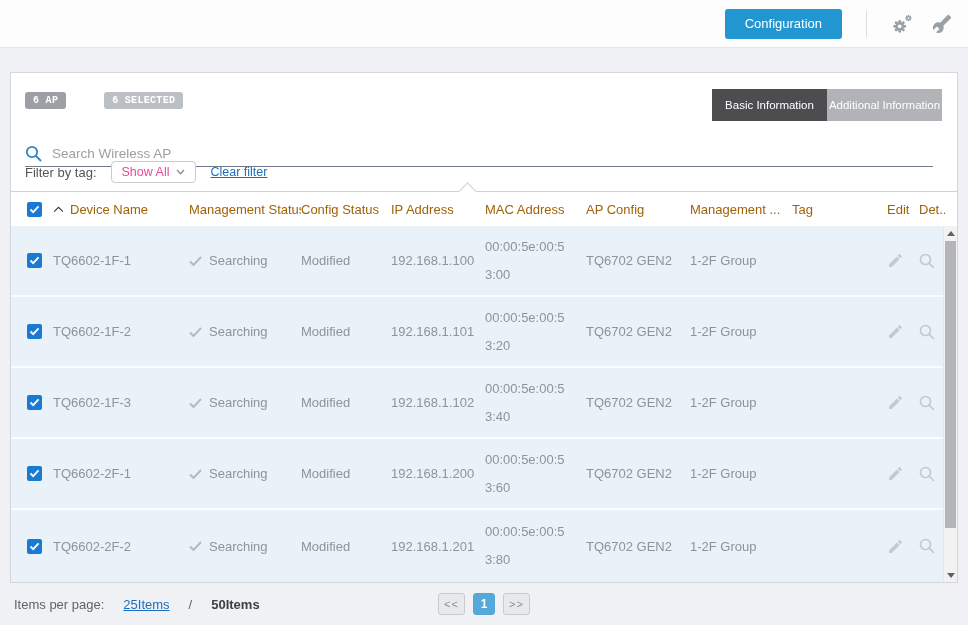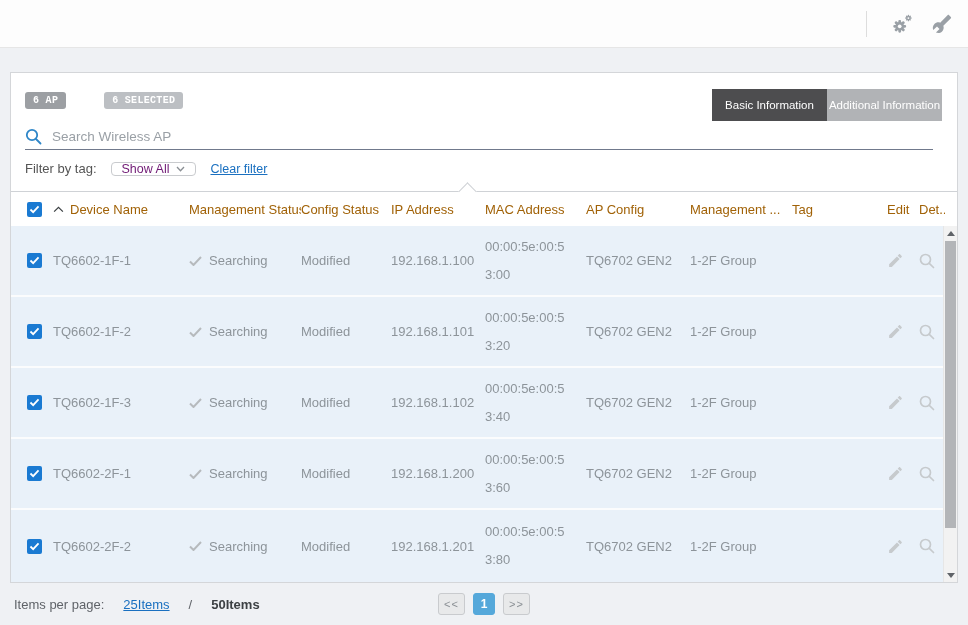--- a/index.html
+++ b/index.html
@@ -25,31 +25,31 @@
            padding:3px 8px; border-radius:3px; line-height:11px; }
   .badge-ap { background:#9c9fa3; }
   .badge-sel { background:#bcbfc3;margin-left:32px; }
 
   .tabs { position:absolute; top:16px; right:15px; display:flex;padding-left:30px; }
   .tab { width:115px; height:32px; color:#fff; font-size:11.5px; line-height:13px; text-align:center;
          display:flex; align-items:center; justify-content:center; cursor:pointer; white-space:pre-line; }
   .tab-active { background:#4d4d4f; }
   .tab-inactive { background:#b1b3b6; }
 
-  .search-row { position:absolute; top:50px; left:14px; right:24px; height:27px;
+  .search-row { position:absolute; top:67px; left:14px; right:24px; height:27px;
                 display:flex; align-items:center; gap:10px; border-bottom:1px solid #70798c; }
   .search-input { border:none; outline:none; flex:1; font-size:13.5px; color:#444; background:transparent;
                   font-family:inherit; }
   .search-input::placeholder { color:#9aa0a6; }
 
   .filter-row { position:absolute; top:88px; left:14px; display:flex; align-items:center; gap:14px; }
   .filter-label { font-size:13px; color:#555; }
-  .filter-dd { height:14px; min-width:80px; border:1px solid #c9cbce; border-radius:4px; background:#fff;
+  .filter-dd { height:22px; min-width:80px; border:1px solid #c9cbce; border-radius:4px; background:#fff;
                display:flex; align-items:center; justify-content:center; gap:7px; padding:0 10px;
-               font-size:12.5px; color:#701a75; cursor:pointer; }
+               font-size:12.5px; color:#ec4899; cursor:pointer; }
   .clear-link { font-size:12.5px; color:#1a70c0; text-decoration:underline; cursor:pointer; }
 
   
   .grid { display:grid; grid-template-columns:26px 136px 112px 90px 94px 101px 104px 102px 95px 32px 26px;
           align-items:center; padding-left:16px; padding-right:16px; }
   .thead { position:absolute; top:118px; left:0; right:0; height:35px; border-top:1px solid #cfd2d6; }
   .th { font-size:13px; color:#a16207; white-space:nowrap; overflow:hidden; }
   .th.sortable { text-decoration:underline; text-underline-offset:3px; cursor:pointer; }
   .th-name { display:flex; align-items:center; gap:6px; }
   .th-name .lbl { text-decoration:underline; text-underline-offset:3px; cursor:pointer; }
@@ -91,20 +91,21 @@
             font-size:11px; color:#8a8f94; display:flex; align-items:center; justify-content:center;
             letter-spacing:1px; cursor:pointer; }
   .pg-cur { min-width:22px; height:22px; background:#55a8da; border:1px solid #55a8da; border-radius:3px;
             font-size:12px; color:#fff; font-weight:bold; display:flex; align-items:center; justify-content:center;
             cursor:pointer; }
 </style>
 </head>
 <body>
 
 <div class="topbar">
+  <button class="cfg-btn">Configuration</button>
   <div class="topbar-sep"></div>
   <div class="top-icon">
     <svg width="22" height="22" viewBox="0 0 24 24" fill="#9aa0a6">
       <g transform="translate(9.5,14.5)">
         <rect x="-1.5" y="-7" width="3" height="14" rx="1.2"></rect>
         <rect x="-1.5" y="-7" width="3" height="14" rx="1.2" transform="rotate(45)"></rect>
         <rect x="-1.5" y="-7" width="3" height="14" rx="1.2" transform="rotate(90)"></rect>
         <rect x="-1.5" y="-7" width="3" height="14" rx="1.2" transform="rotate(135)"></rect>
         <circle r="4.6"></circle>
           <circle r="2" fill="#fdfdfd"></circle>

